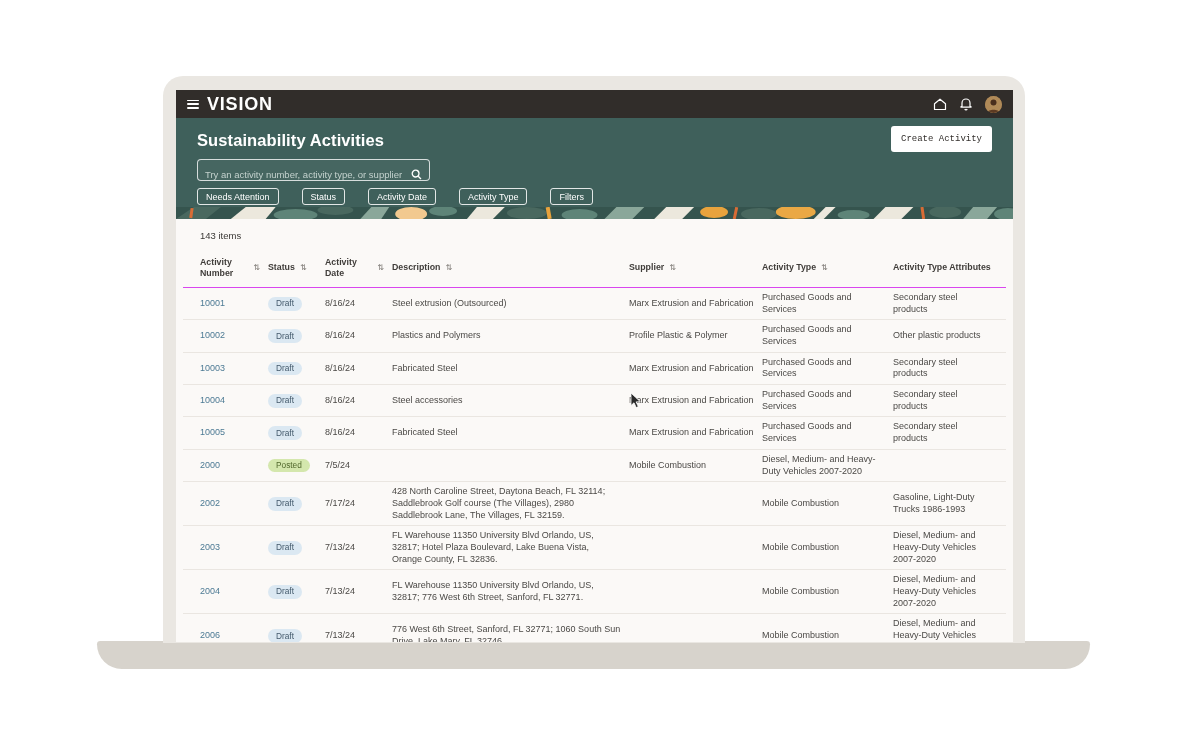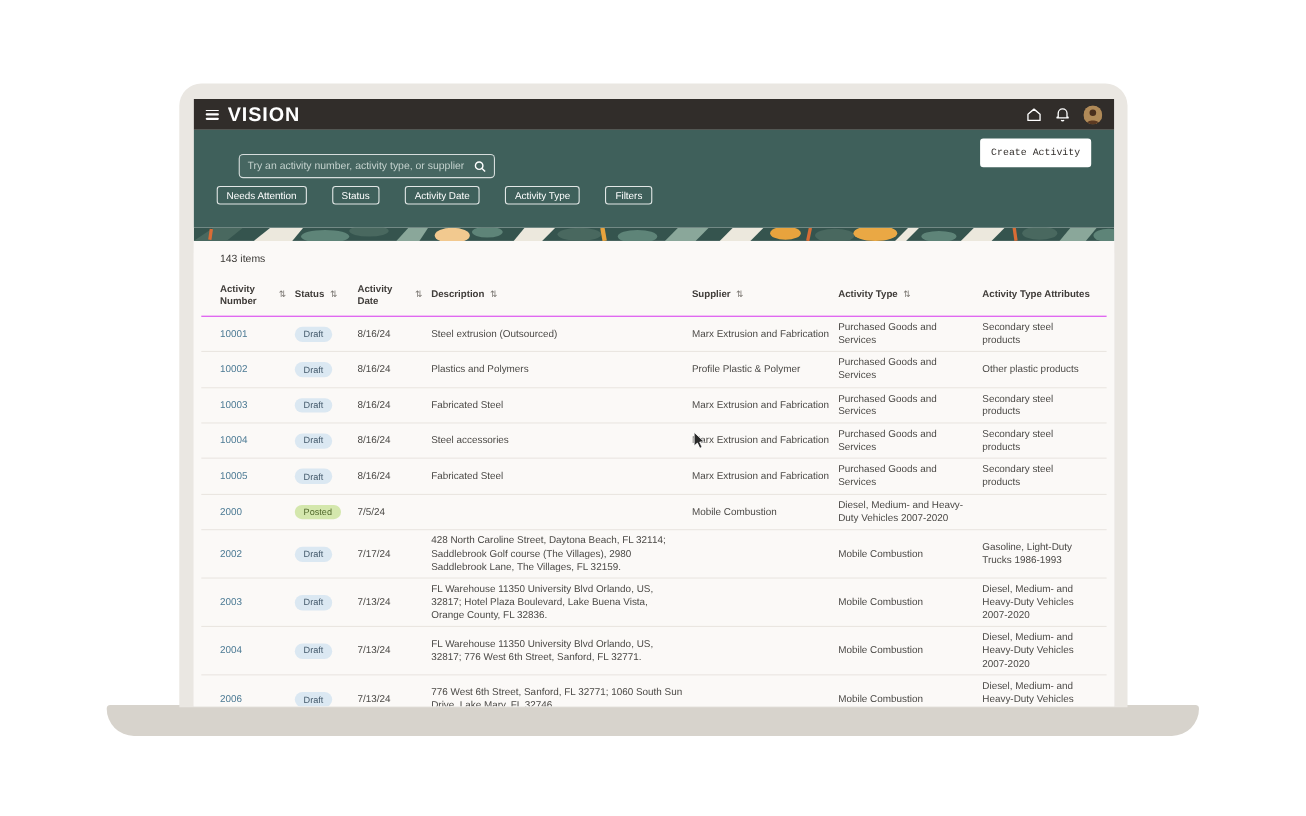--- a/index.html
+++ b/index.html
@@ -21,21 +21,21 @@
   .hamburger span { display: block; height: 1.6px; background: #fff; border-radius: 1px; }
   .logo { color: #fff; font-size: 18px; font-weight: 800; letter-spacing: 0.8px; margin-left: 8px; line-height: 1; }
   .topbar-right { margin-left: auto; display: flex; align-items: center; gap: 13px; }
   .tb-icon { display: inline-flex; align-items: center; }
   .avatar { width: 17px; height: 17px; border-radius: 50%; overflow: hidden; background: #8a6a45; display: inline-block; }
 
   
   .app-header { position: relative; height: 89px; background: #3f605b; padding: 13px 21px 0; }
   .page-title { color: #ffffff; font-size: 16.5px; font-weight: 700; letter-spacing: 0.1px; }
   .search-box { margin-top: 9px; width: 233px; height: 22px; border: 1px solid rgba(255,255,255,0.78);
-    border-radius: 4px; display: flex; align-items: center; padding: 0 7px; background: rgba(255,255,255,0.04); margin-left: 20px; }
+    border-radius: 4px; display: flex; align-items: flex-end; padding: 0 7px; background: rgba(255,255,255,0.04); }
   .search-box input { flex: 1; background: transparent; border: none; outline: none;
     font-size: 9.5px; color: #e9efed; font-family: inherit; }
   .search-box input::placeholder { color: #c4d2ce; }
   .chips { margin-top: 7px; display: flex; gap: 23px; }
   .chip { background: transparent; border: 1px solid rgba(255,255,255,0.85); border-radius: 3px;
     color: #fff; font-size: 9px; padding: 2.5px 8px; cursor: pointer; font-family: inherit; white-space: nowrap; }
   .create-btn { position: absolute; top: 8px; right: 21px; background: #ffffff; color: #322e2b;
     border: none; border-radius: 3px; font-size: 9px; padding: 8px 10px; cursor: pointer; font-family: Liberation Mono, monospace; }
 
   
@@ -94,20 +94,21 @@
             <svg width="17" height="17" viewBox="0 0 17 17">
               <rect width="17" height="17" fill="#b08a58"></rect>
               <circle cx="8.5" cy="6.5" r="3" fill="#4a2f1d"></circle>
               <path d="M2.5 17 C2.5 12.5 14.5 12.5 14.5 17 Z" fill="#5c3a22"></path>
             </svg>
           </span>
         </div>
       </div>
 
       <div class="app-header">
+        <div class="page-title">Sustainability Activities</div>
         <div class="search-box">
           <input type="text" placeholder="Try an activity number, activity type, or supplier" style="">
           <span style="display:inline-flex;">
             <svg width="11" height="11" viewBox="0 0 11 11" fill="none" stroke="#ffffff" stroke-width="1.3">
               <circle cx="4.6" cy="4.6" r="3.4"></circle>
                 <path d="M7.2 7.2 L10 10"></path>
             </svg>
           </span>
         </div>
         <div class="chips" id="chips">

